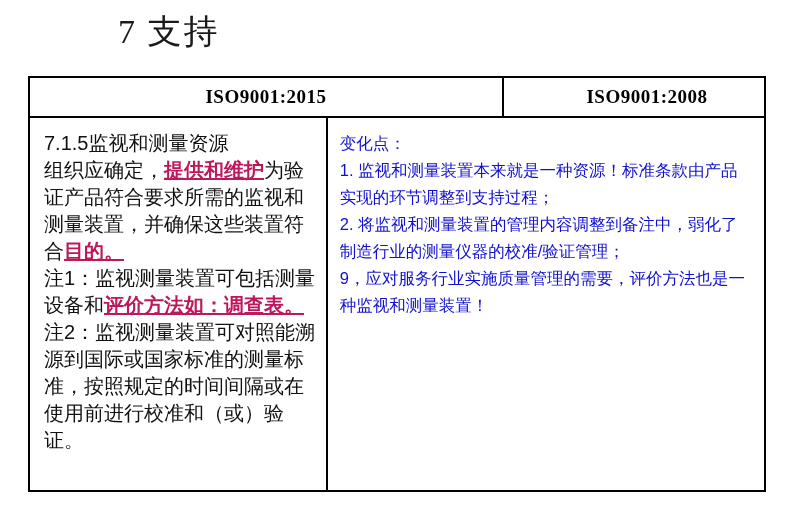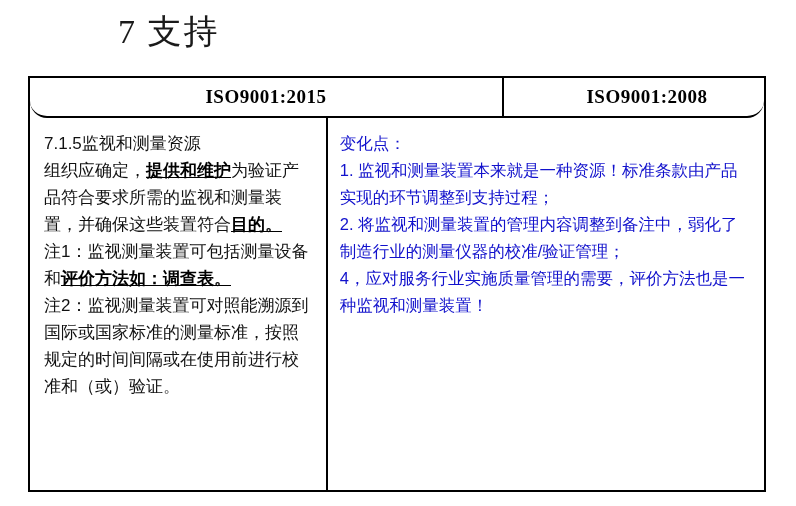--- a/index.html
+++ b/index.html
@@ -41,21 +41,20 @@
     box-sizing: border-box;
     display: flex;
     flex-direction: column;
     background: #ffffff;
   }
   .thead {
     display: flex;
     height: 38px;
     border-bottom: 2px solid #000000;
     flex: 0 0 auto;
-    border-radius: 17px;
   }
   .th {
     display: flex;
     align-items: center;
     justify-content: center;
     font-family: "Liberation Serif", serif;
     font-weight: bold;
     font-size: 19px;
     color: #000000;
     letter-spacing: 0.5px;
@@ -74,37 +73,37 @@
     flex: 1 1 auto;
     min-height: 0;
   }
   .td {
     box-sizing: border-box;
     padding: 12px 10px 10px 14px;
   }
   .td-left {
     width: 474px;
     border-right: 2px solid #000000;
-    font-size: 17px;
+    font-size: 20px;
     line-height: 27px;
     color: #111111;
   }
   .td-right {
     flex: 1 1 auto;
     font-size: 16.5px;
     line-height: 27px;
     font-weight: normal;
     color: #1111cc;
     padding-left: 12px;
   }
   .line {
     white-space: normal;
   }
   .hl {
-    color: #000000;
+    color: #be185d;
     font-weight: bold;
     text-decoration: underline;
   }
   .plain {
     color: #111111;
     font-weight: normal;
   }
 </style>
 </head>
 <body>
@@ -126,19 +125,19 @@
         <div class="line">7.1.5监视和测量资源</div>
         <div class="line"><span class="plain">组织应确定，</span><span class="hl">提供和维护</span><span class="plain">为验证产品符合要求所需的监视和测量装置，并确保这些装置符合</span><span class="hl">目的。</span></div>
         <div class="line"><span class="plain">注1：监视测量装置可包括测量设备和</span><span class="hl">评价方法如：调查表。</span></div>
         <div class="line">注2：监视测量装置可对照能溯源到国际或国家标准的测量标准，按照规定的时间间隔或在使用前进行校准和（或）验证。</div>
       </div>
 
       <div class="td td-right">
         <div class="line">变化点：</div>
         <div class="line">1. 监视和测量装置本来就是一种资源！标准条款由产品实现的环节调整到支持过程；</div>
         <div class="line">2. 将监视和测量装置的管理内容调整到备注中，弱化了制造行业的测量仪器的校准/验证管理；</div>
-        <div class="line">4，应对服务行业实施质量管理的需要，评价方法也是一种监视和测量装置！</div>
+        <div class="line">9，应对服务行业实施质量管理的需要，评价方法也是一种监视和测量装置！</div>
       </div>
 
     </div>
   </div>
 
 </div>
 
 </body></html>

